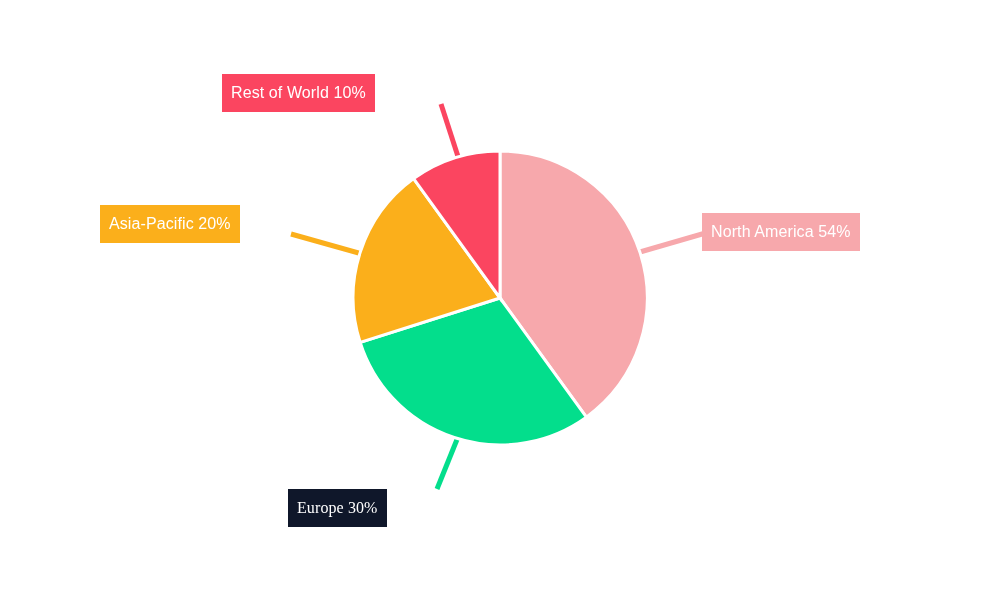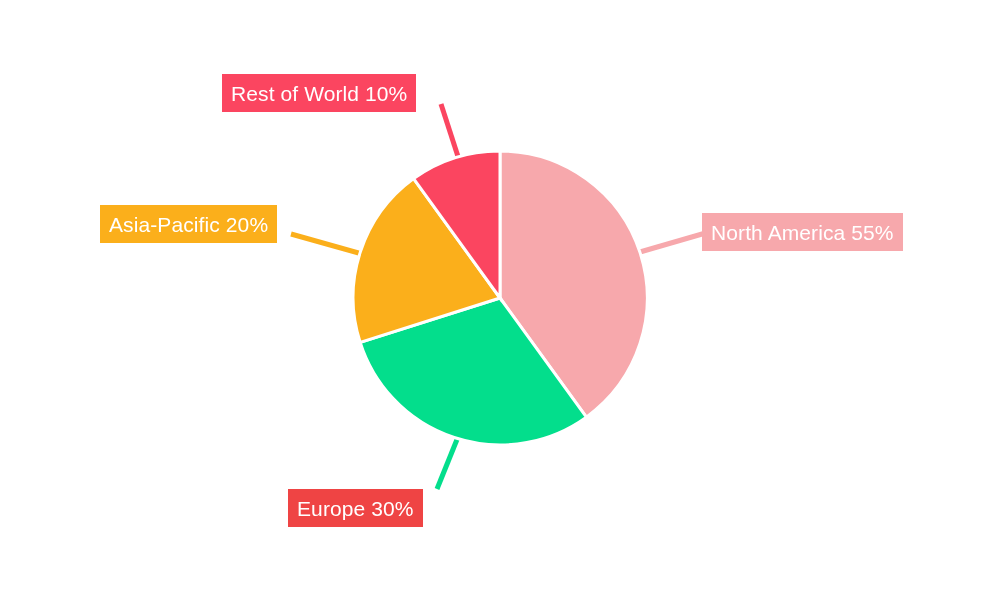--- a/index.html
+++ b/index.html
@@ -25,21 +25,21 @@
     display: block;
   }
   .pie-label {
     position: absolute;
     display: flex;
     align-items: center;
     justify-content: center;
     box-sizing: border-box;
     color: #ffffff;
     font-family: "Liberation Sans", sans-serif;
-    font-size: 21px;
+    font-size: 16px;
     font-weight: 400;
     line-height: 1;
     letter-spacing: 0.1px;
     white-space: nowrap;
     padding: 0 9px;
     height: 38px;
     user-select: none;
   }
 </style>
 </head>
@@ -65,17 +65,17 @@
       <path d="M 500 298 L 360.2 342.4 A 147 147 0 0 1 413.6 178.6 Z" fill="#fbaf1b" stroke="#ffffff" stroke-width="3" stroke-linejoin="miter"></path>
 
       <path d="M 500 298 L 413.6 178.6 A 147 147 0 0 1 500 151 Z" fill="#fb4560" stroke="#ffffff" stroke-width="3" stroke-linejoin="miter"></path>
     </g>
   </svg>
 
   <div class="pie-label" style="left:222px; top:74px; background:#fb4560;">Rest of World 10%</div>
 
   <div class="pie-label" style="left:100px; top:205px; background:#fbaf1b;">Asia-Pacific 20%</div>
 
-  <div class="pie-label" style="left:702px; top:213px; background:#f7a8ac;">North America 55%</div>
+  <div class="pie-label" style="left:702px; top:213px; background:#f7a8ac;">North America 54%</div>
 
-  <div class="pie-label" style="left:288px; top:489px; background:#ef4444;">Europe 30%</div>
+  <div class="pie-label" style="left:288px; top:489px; background:#0f172a;font-family:Liberation Serif, serif;">Europe 30%</div>
 
 </div>
 
 </body></html>

